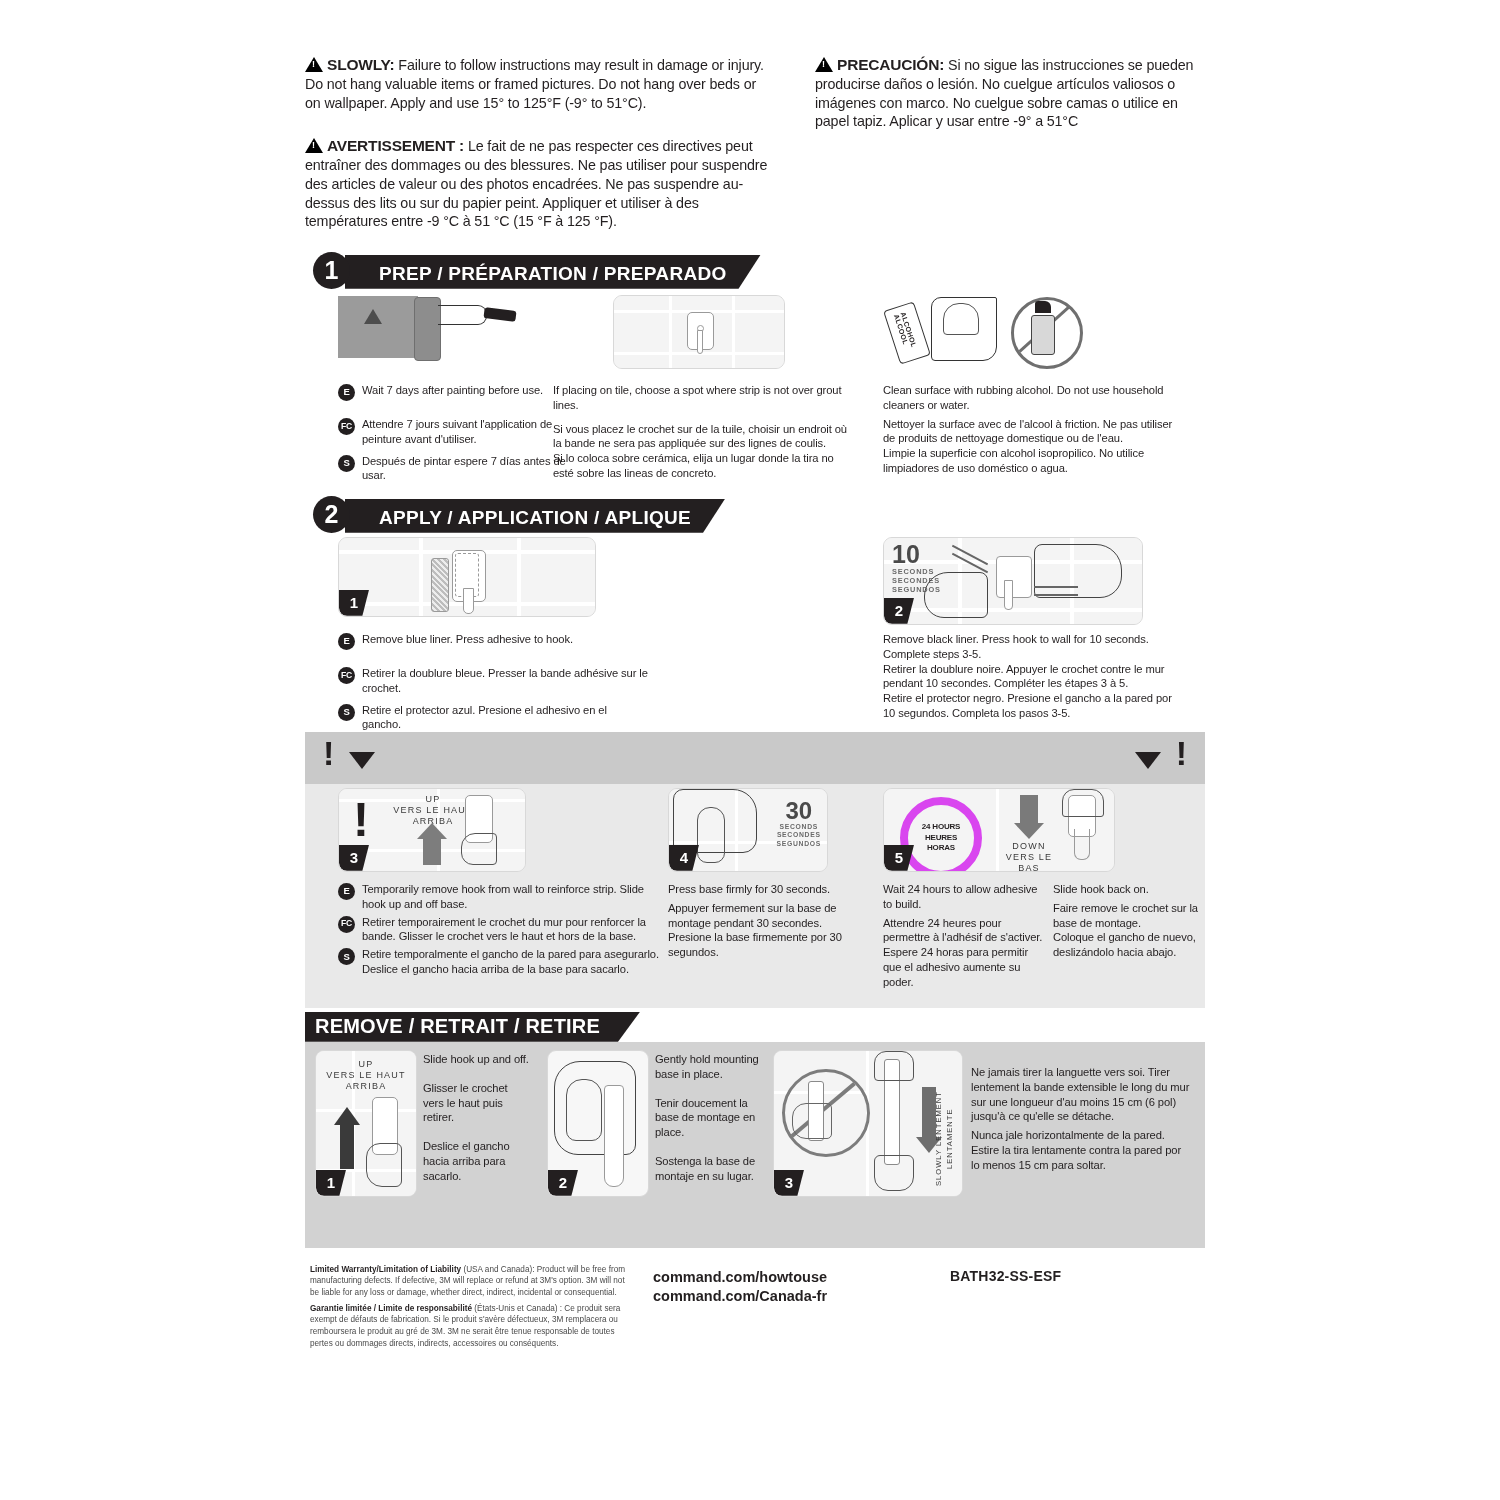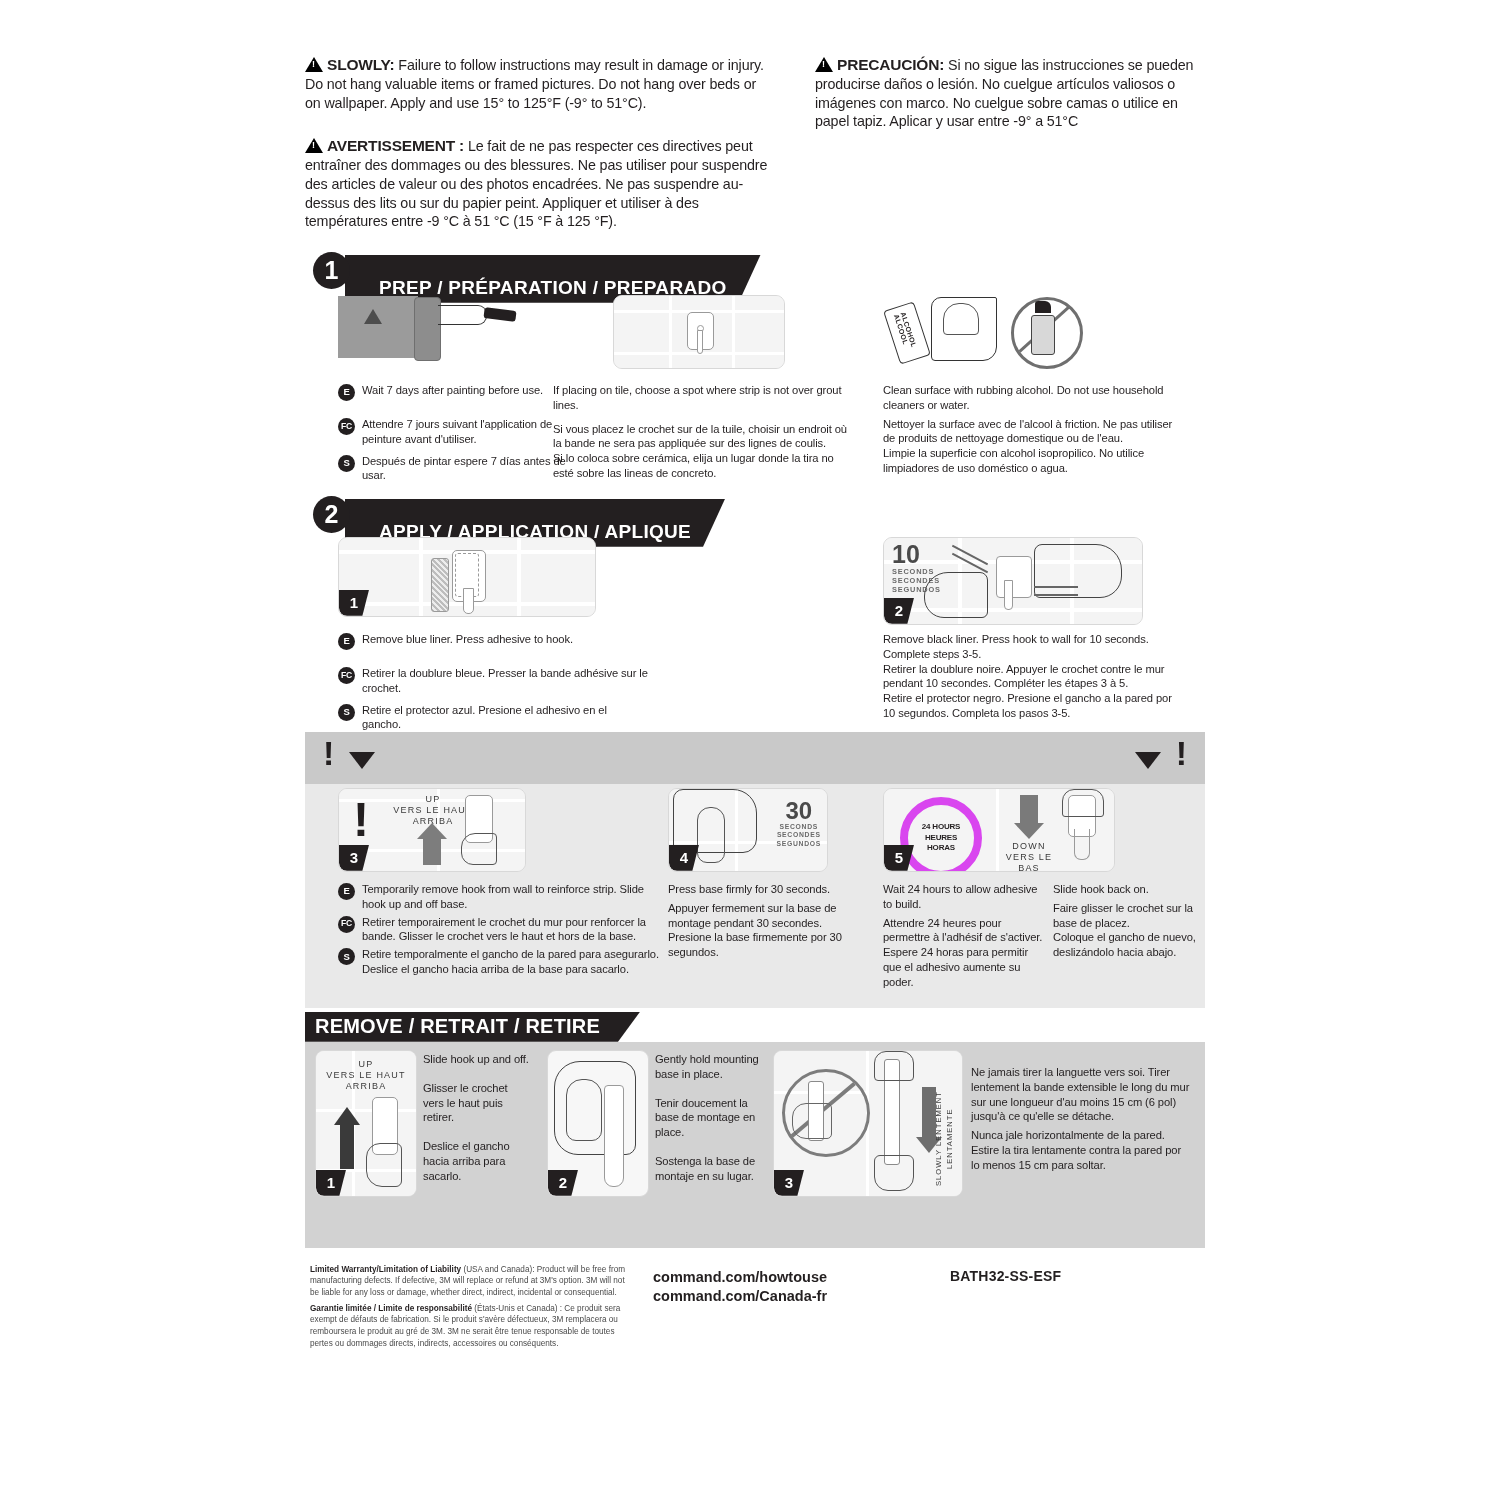--- a/index.html
+++ b/index.html
@@ -22,21 +22,21 @@
        border-right:9px solid transparent;border-bottom:15px solid #000;
        position:relative;top:2px;margin-right:4px;}
   .tri:after{content:"!";position:absolute;left:-2px;top:3px;color:#fff;
        font-size:9px;font-weight:bold;line-height:1;}
   .warn-head{font-weight:bold;font-size:15.5px;letter-spacing:-0.2px;}
 
   
   .banner{position:relative;height:30px;margin-top:6px;}
   .banner .bar{position:absolute;left:40px;top:0;height:30px;background:#231f20;
        color:#fff;font-weight:bold;font-size:19px;letter-spacing:0.3px;
-       display:flex;align-items:center;padding:18px 34px 0 34px;
+       display:flex;align-items:center;padding:4px 34px 0 34px;
        clip-path:polygon(0 0, 100% 0, calc(100% - 22px) 100%, 0 100%);}
   .banner .num{position:absolute;left:8px;top:-3px;width:37px;height:37px;border-radius:50%;
        background:#231f20;color:#fff;font-weight:bold;font-size:25px;
        display:flex;align-items:center;justify-content:center;z-index:2;}
 
   .rm-banner{position:relative;height:30px;}
   .rm-banner .bar{position:absolute;left:0;top:0;height:30px;background:#231f20;color:#fff;
        font-weight:bold;font-size:20px;letter-spacing:0.2px;display:flex;align-items:center;
        padding:0 40px 0 10px;
        clip-path:polygon(0 0, 100% 0, calc(100% - 22px) 100%, 0 100%);}
@@ -339,21 +339,21 @@
 
     <div class="txt" style="position:absolute;left:578px;top:98px;width:160px;">
       <p>Wait 24 hours to allow adhesive to build.</p>
       <div style="height:4px;"></div>
       <p>Attendre 24 heures pour permettre à l'adhésif de s'activer.</p>
       <p>Espere 24 horas para permitir que el adhesivo aumente su poder.</p>
     </div>
     <div class="txt" style="position:absolute;left:748px;top:98px;width:150px;">
       <p>Slide hook back on.</p>
       <div style="height:4px;"></div>
-      <p>Faire glisser le crochet sur la base de placez.</p>
+      <p>Faire remove le crochet sur la base de montage.</p>
       <p>Coloque el gancho de nuevo, deslizándolo hacia abajo.</p>
     </div>
   </div>
 
   <div class="rm-banner" style="margin-top:4px;">
     <div class="bar">REMOVE / RETRAIT / RETIRE</div>
   </div>
 
   <div class="removebody" style="position:relative;height:178px;">
 

